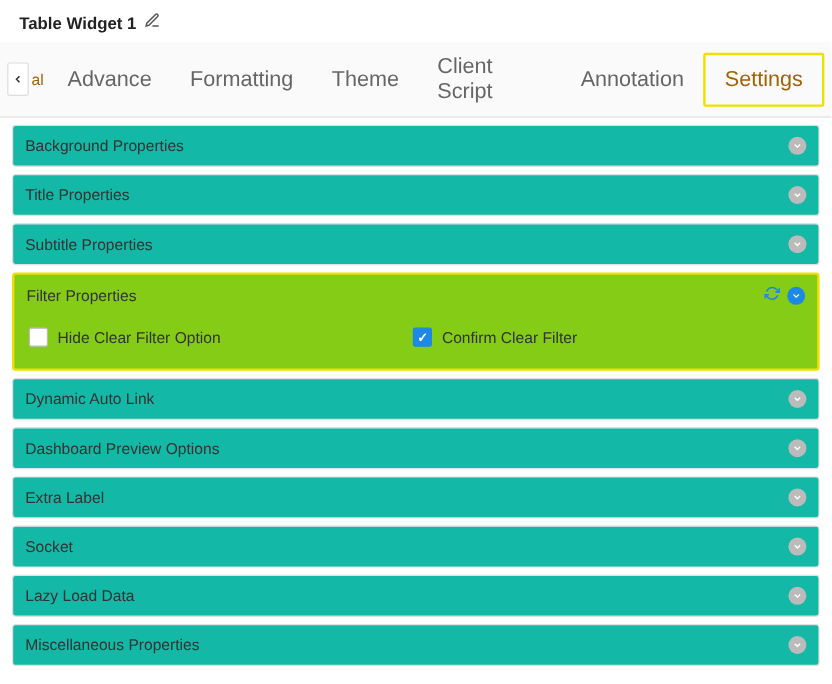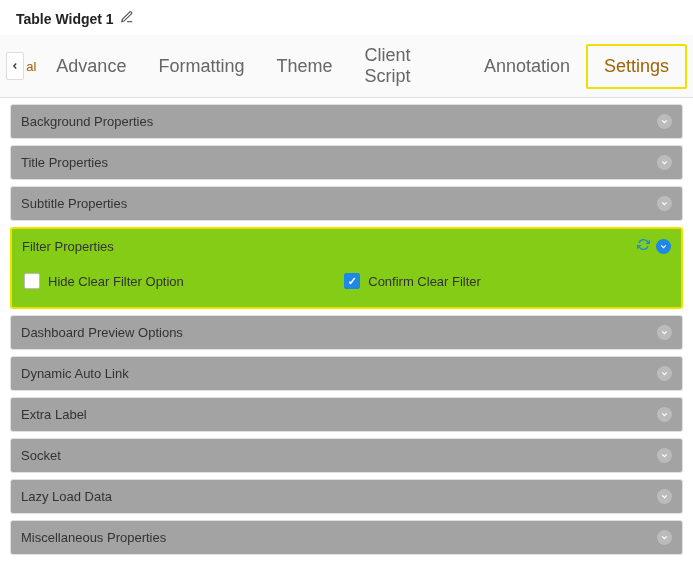--- a/index.html
+++ b/index.html
@@ -56,21 +56,21 @@
       color: #a16207;
     }
     .tab.highlighted {
       border: 2px solid #f0e000;
       border-radius: 2px;
     }
     .sections {
       padding: 6px 10px 4px;
     }
     .section {
-      background: #a3a3a3;
+      background: #14b8a6;
       border: 1px solid #e0e0e0;
       border-radius: 3px;
       margin-bottom: 6px;
     }
     .section-header {
       display: flex;
       align-items: center;
       justify-content: space-between;
       padding: 9px 10px;
       cursor: pointer;
@@ -238,46 +238,46 @@
       </div>
       <div class="checkbox-group">
         <div class="checkbox checked"></div>
         <span class="checkbox-label">Confirm Clear Filter</span>
       </div>
     </div>
   </div>
 
   <div class="section">
     <div class="section-header">
+      <span class="section-title">Dynamic Auto Link</span>
+      <div class="section-icons">
+        <span class="chevron-circle">
+            <svg viewBox="0 0 24 24" fill="none" stroke="#fff" stroke-width="3">
+              <polyline points="6 9 12 15 18 9"></polyline>
+            </svg>
+          </span>
+      </div>
+    </div>
+  </div>
+
+  <div class="section">
+    <div class="section-header">
       <span class="section-title">Dashboard Preview Options</span>
       <div class="section-icons">
         <span class="chevron-circle">
             <svg viewBox="0 0 24 24" fill="none" stroke="#fff" stroke-width="3">
               <polyline points="6 9 12 15 18 9"></polyline>
             </svg>
           </span>
       </div>
     </div>
   </div>
 
   <div class="section">
     <div class="section-header">
-      <span class="section-title">Dynamic Auto Link</span>
-      <div class="section-icons">
-        <span class="chevron-circle">
-            <svg viewBox="0 0 24 24" fill="none" stroke="#fff" stroke-width="3">
-              <polyline points="6 9 12 15 18 9"></polyline>
-            </svg>
-          </span>
-      </div>
-    </div>
-  </div>
-
-  <div class="section">
-    <div class="section-header">
       <span class="section-title">Extra Label</span>
       <div class="section-icons">
         <span class="chevron-circle">
             <svg viewBox="0 0 24 24" fill="none" stroke="#fff" stroke-width="3">
               <polyline points="6 9 12 15 18 9"></polyline>
             </svg>
           </span>
       </div>
     </div>
   </div>

